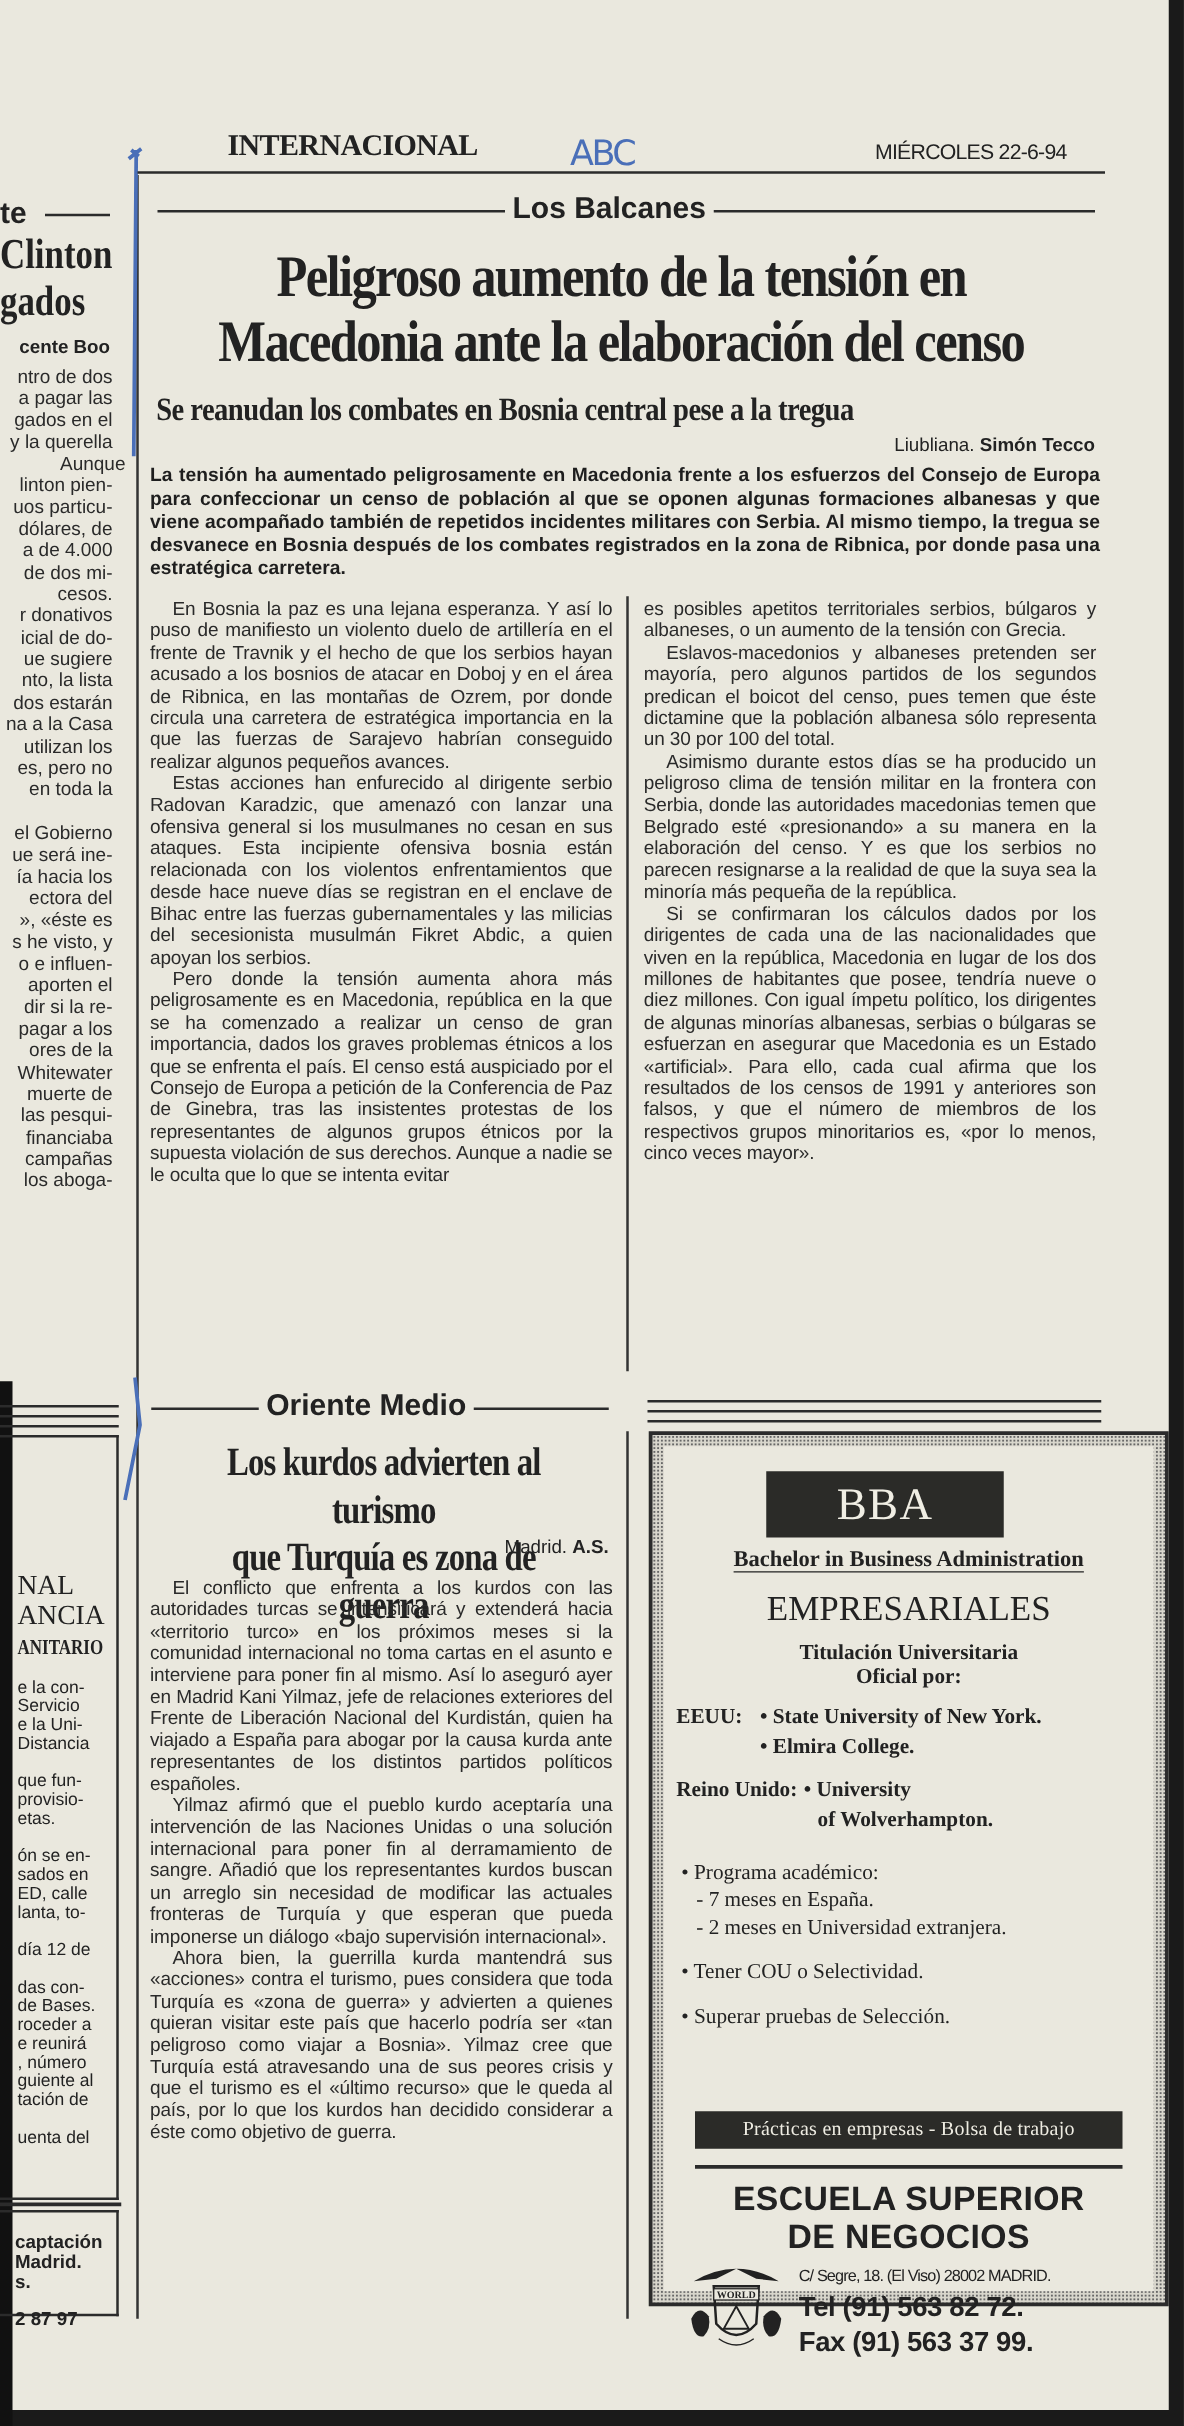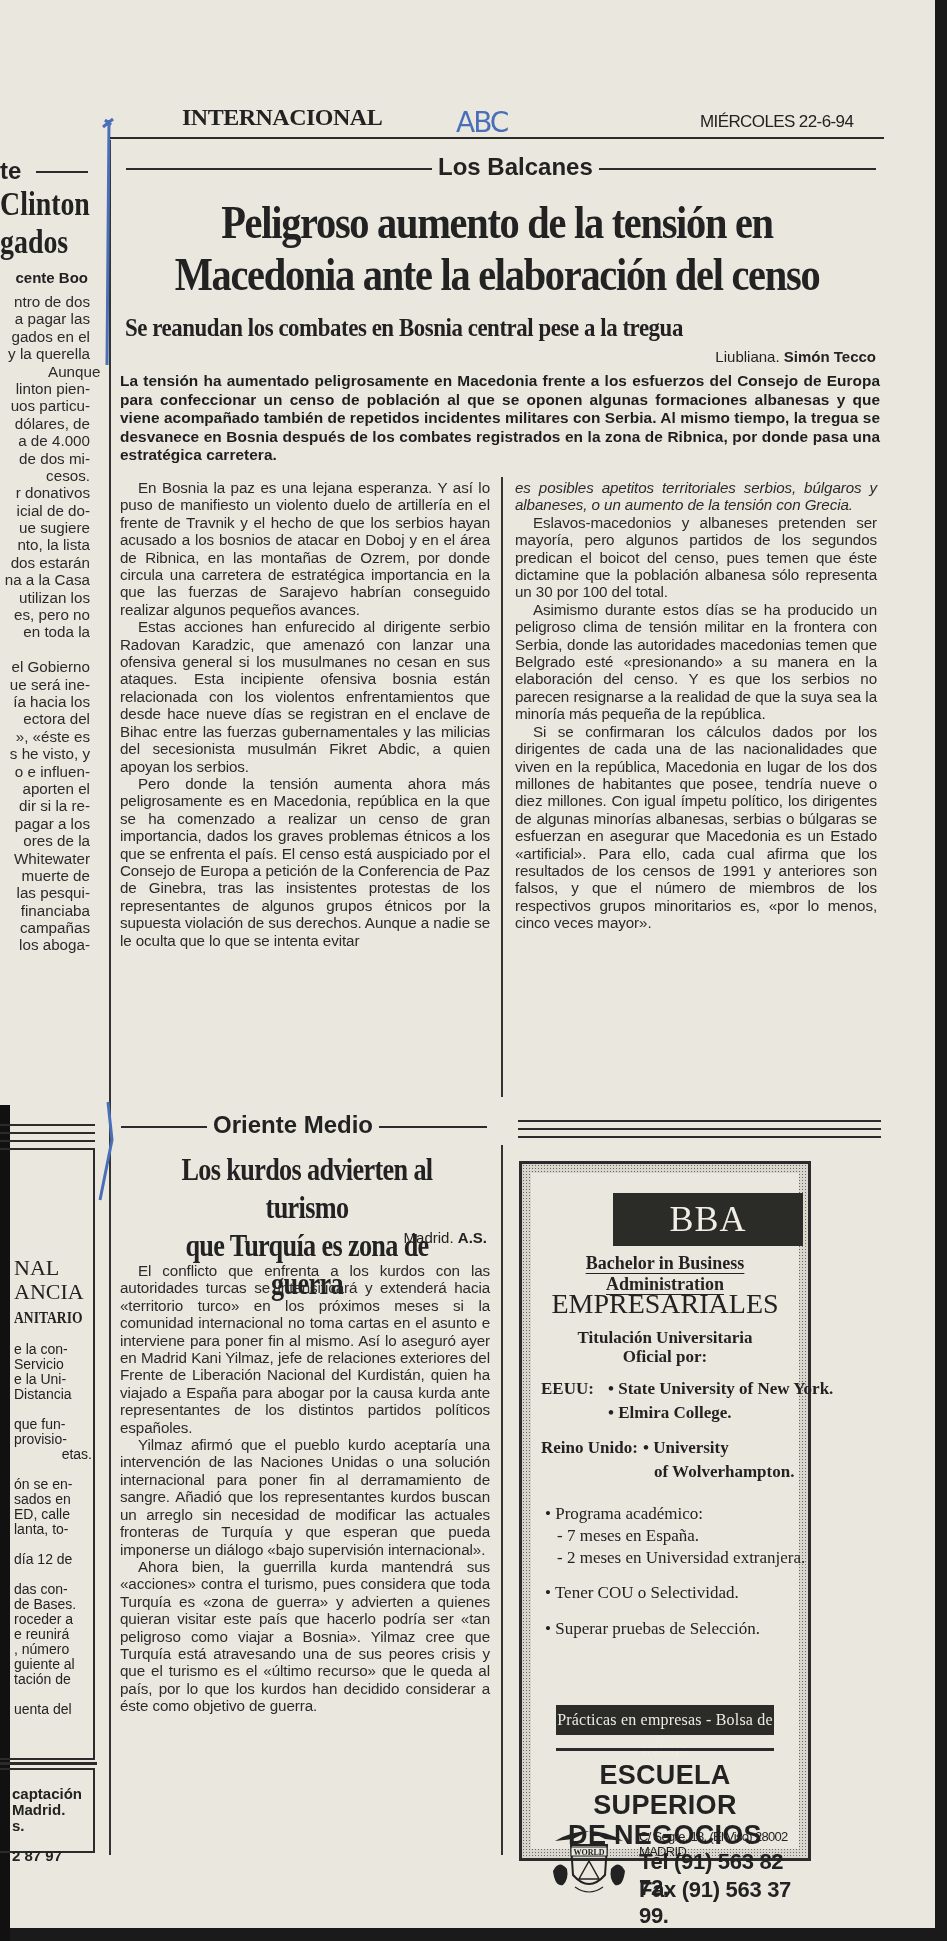--- a/index.html
+++ b/index.html
@@ -28,21 +28,21 @@
   .abc-mark { color: #4a6fb8; font-family: "DejaVu Sans", sans-serif; font-size: 28px; font-weight: normal; letter-spacing: -2px; }
 
   .kicker { font-family: "Liberation Sans", sans-serif; font-weight: bold; font-size: 24px; background: #eae8de; padding: 0 6px; }
   .headline { font-family: "Liberation Serif", serif; font-weight: bold; font-size: 47px; line-height: 52px; text-align: center; letter-spacing: -1.5px; transform: scaleX(0.86); transform-origin: center top; }
   .subhead { font-family: "Liberation Serif", serif; font-weight: bold; font-size: 26px; letter-spacing: -0.5px; transform: scaleX(0.88); transform-origin: left top; white-space: nowrap; }
   .byline { font-size: 15px; text-align: right; }
   .byline b { font-weight: bold; }
   .lead { font-family: "Liberation Sans", sans-serif; font-weight: bold; font-size: 15.4px; line-height: 18.6px; text-align: justify; color: #1e1e1e; letter-spacing: 0.05px; }
 
   
-  .ad-outer { position: absolute; left: 519px; top: 1145px; width: 292px; height: 700px; border: 3px solid #2b2b2b; background-image: radial-gradient(#666 0.8px, transparent 0.9px); background-size: 3px 3px; background-color: #d8d6cc; margin-top: 16px; }
+  .ad-outer { position: absolute; left: 519px; top: 1145px; width: 416px; height: 700px; border: 3px solid #2b2b2b; background-image: radial-gradient(#666 0.8px, transparent 0.9px); background-size: 3px 3px; background-color: #d8d6cc; }
   .ad-inner { position: absolute; left: 9px; top: 9px; right: 9px; bottom: 9px; background: #eae8de; font-family: "Liberation Serif", serif; color: #222; }
   .bba-box { position: absolute; left: 82px; top: 20px; width: 190px; height: 53px; background: #2b2b28; color: #f0eee4; font-size: 36px; text-align: center; line-height: 53px; letter-spacing: 1px; }
   .bba-sub { position: absolute; left: 0; right: 0; top: 80px; text-align: center; font-size: 18px; font-weight: bold; text-decoration: underline; text-underline-offset: 4px; }
   .emp { position: absolute; left: 0; right: 0; top: 115px; text-align: center; font-size: 28px; letter-spacing: 0px; }
   .tit { position: absolute; left: 0; right: 0; top: 155px; text-align: center; font-size: 17px; font-weight: bold; line-height: 19px; }
   .adline { position: absolute; font-size: 17px; font-weight: bold; white-space: nowrap; }
   .adplain { position: absolute; font-size: 17px; white-space: nowrap; }
   .practicas { position: absolute; left: 25px; right: 25px; top: 532px; height: 30px; background: #2b2b28; color: #eeece2; font-size: 16px; text-align: center; line-height: 30px; letter-spacing: 0.2px; }
   .esn { position: absolute; left: 0; right: 0; top: 587px; text-align: center; font-family: "Liberation Sans", sans-serif; font-weight: 900; font-size: 27px; line-height: 30px; letter-spacing: 0.3px; }
   .addr { position: absolute; left: 108px; top: 656px; font-family: "Liberation Sans", sans-serif; font-size: 13px; letter-spacing: -0.7px; }
@@ -117,21 +117,21 @@
     </div>
     <div class="abs cond" style="left:14px;top:158px;font-size:17px;transform:scaleX(0.8);white-space:nowrap;">ANITARIO</div>
     <div class="abs" id="leftbox" style="left: 14px; top: 192px; width: 78px; font-size: 14px;">
         <div style="height: 15px; line-height: 15px; white-space: nowrap;">e la con-</div>
         <div style="height: 15px; line-height: 15px; white-space: nowrap;">Servicio</div>
         <div style="height: 15px; line-height: 15px; white-space: nowrap;">e la Uni-</div>
         <div style="height: 15px; line-height: 15px; white-space: nowrap;">Distancia</div>
         <div style="height: 15px; line-height: 15px; white-space: nowrap;"></div>
         <div style="height: 15px; line-height: 15px; white-space: nowrap;">que fun-</div>
         <div style="height: 15px; line-height: 15px; white-space: nowrap;">provisio-</div>
-        <div style="height: 15px; line-height: 15px; white-space: nowrap; text-align: right;">etas.</div>
+        <div style="height: 15px; line-height: 15px; white-space: nowrap;">etas.</div>
         <div style="height: 15px; line-height: 15px; white-space: nowrap;"></div>
         <div style="height: 15px; line-height: 15px; white-space: nowrap;">ón se en-</div>
         <div style="height: 15px; line-height: 15px; white-space: nowrap;">sados en</div>
         <div style="height: 15px; line-height: 15px; white-space: nowrap;">ED, calle</div>
         <div style="height: 15px; line-height: 15px; white-space: nowrap;">lanta, to-</div>
         <div style="height: 15px; line-height: 15px; white-space: nowrap;"></div>
         <div style="height: 15px; line-height: 15px; white-space: nowrap;">día 12 de</div>
         <div style="height: 15px; line-height: 15px; white-space: nowrap;"></div>
         <div style="height: 15px; line-height: 15px; white-space: nowrap;">das con-</div>
         <div style="height: 15px; line-height: 15px; white-space: nowrap;">de Bases.</div>
@@ -164,39 +164,39 @@
   <svg class="abs" style="left:94px;top:1100px;" width="30" height="110">
     <path d="M14 2 L18 40 L6 100" stroke="#4a6fb8" stroke-width="3" fill="none"></path>
   </svg>
 
   <div class="abs section-name" style="left:182px;top:104px;">INTERNACIONAL</div>
   <div class="abs abc-mark" style="left:456px;top:106px;">ABC</div>
   <div class="abs date" style="left:700px;top:112px;">MIÉRCOLES 22-6-94</div>
   <div class="rule" style="left:110px;top:137px;width:774px;height:2px;"></div>
 
   <div class="rule" style="left:126px;top:168px;width:750px;height:2px;"></div>
-  <div class="abs kicker" style="left:404px;top:153px;margin-left:28px;">Los Balcanes</div>
+  <div class="abs kicker" style="left:404px;top:153px;">Los Balcanes</div>
 
   <div class="abs headline" style="left:112px;top:196px;width:770px;">
     <div>Peligroso aumento de la tensión en</div>
     <div>Macedonia ante la elaboración del censo</div>
   </div>
   <div class="abs subhead" style="left:125px;top:313px;">Se reanudan los combates en Bosnia central pese a la tregua</div>
   <div class="abs byline" style="left:500px;top:348px;width:376px;">
     <span>Liubliana.</span> <b>Simón Tecco</b>
   </div>
   <div class="abs lead" style="left:120px;top:372px;width:760px;">La tensión ha aumentado peligrosamente en Macedonia frente a los esfuerzos del Consejo de Europa para confeccionar un censo de población al que se oponen algunas formaciones albanesas y que viene acompañado también de repetidos incidentes militares con Serbia. Al mismo tiempo, la tregua se desvanece en Bosnia después de los combates registrados en la zona de Ribnica, por donde pasa una estratégica carretera.</div>
 
   <div class="abs body-text" id="col1" style="left:120px;top:479px;width:370px;">
       <p>En Bosnia la paz es una lejana esperanza. Y así lo puso de manifiesto un violento duelo de artillería en el frente de Travnik y el hecho de que los serbios hayan acusado a los bosnios de atacar en Doboj y en el área de Ribnica, en las montañas de Ozrem, por donde circula una carretera de estratégica importancia en la que las fuerzas de Sarajevo habrían conseguido realizar algunos pequeños avances.</p>
       <p>Estas acciones han enfurecido al dirigente serbio Radovan Karadzic, que amenazó con lanzar una ofensiva general si los musulmanes no cesan en sus ataques. Esta incipiente ofensiva bosnia están relacionada con los violentos enfrentamientos que desde hace nueve días se registran en el enclave de Bihac entre las fuerzas gubernamentales y las milicias del secesionista musulmán Fikret Abdic, a quien apoyan los serbios.</p>
       <p>Pero donde la tensión aumenta ahora más peligrosamente es en Macedonia, república en la que se ha comenzado a realizar un censo de gran importancia, dados los graves problemas étnicos a los que se enfrenta el país. El censo está auspiciado por el Consejo de Europa a petición de la Conferencia de Paz de Ginebra, tras las insistentes protestas de los representantes de algunos grupos étnicos por la supuesta violación de sus derechos. Aunque a nadie se le oculta que lo que se intenta evitar</p>
     </div>
   <div class="abs body-text" id="col2" style="left:515px;top:479px;width:362px;">
-      <p style="text-indent: 0px; font-style: italic;">es posibles apetitos territoriales serbios, búlgaros y albaneses, o un aumento de la tensión con Grecia.</p>
+      <p style="text-indent: 0px;">es posibles apetitos territoriales serbios, búlgaros y albaneses, o un aumento de la tensión con Grecia.</p>
       <p>Eslavos-macedonios y albaneses pretenden ser mayoría, pero algunos partidos de los segundos predican el boicot del censo, pues temen que éste dictamine que la población albanesa sólo representa un 30 por 100 del total.</p>
       <p>Asimismo durante estos días se ha producido un peligroso clima de tensión militar en la frontera con Serbia, donde las autoridades macedonias temen que Belgrado esté «presionando» a su manera en la elaboración del censo. Y es que los serbios no parecen resignarse a la realidad de que la suya sea la minoría más pequeña de la república.</p>
       <p>Si se confirmaran los cálculos dados por los dirigentes de cada una de las nacionalidades que viven en la república, Macedonia en lugar de los dos millones de habitantes que posee, tendría nueve o diez millones. Con igual ímpetu político, los dirigentes de algunas minorías albanesas, serbias o búlgaras se esfuerzan en asegurar que Macedonia es un Estado «artificial». Para ello, cada cual afirma que los resultados de los censos de 1991 y anteriores son falsos, y que el número de miembros de los respectivos grupos minoritarios es, «por lo menos, cinco veces mayor».</p>
     </div>
 
   <div class="rule" style="left:121px;top:1126px;width:366px;height:2px;"></div>
   <div class="abs kicker" style="left:207px;top:1111px;">Oriente Medio</div>
 
   <div class="abs headline" style="left:112px;top:1150px;width:390px;font-size:32px;line-height:38px;letter-spacing:-0.8px;transform:scaleX(0.82);">
     <div>Los kurdos advierten al turismo</div>

